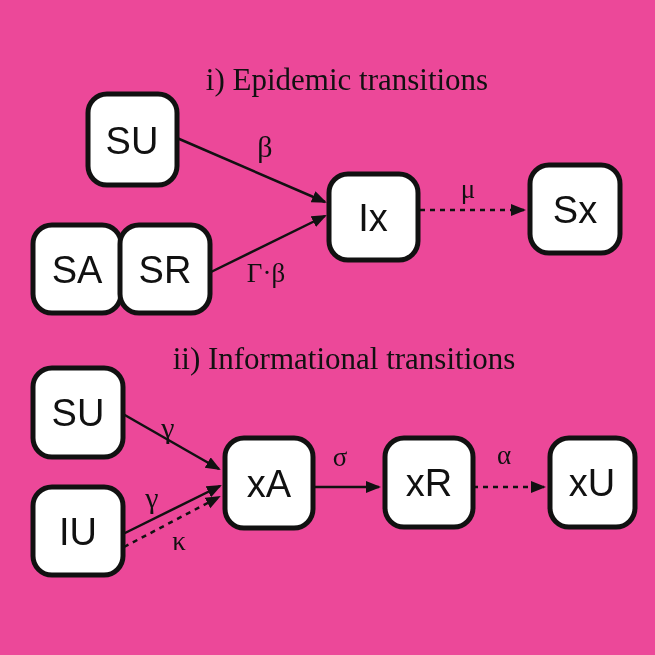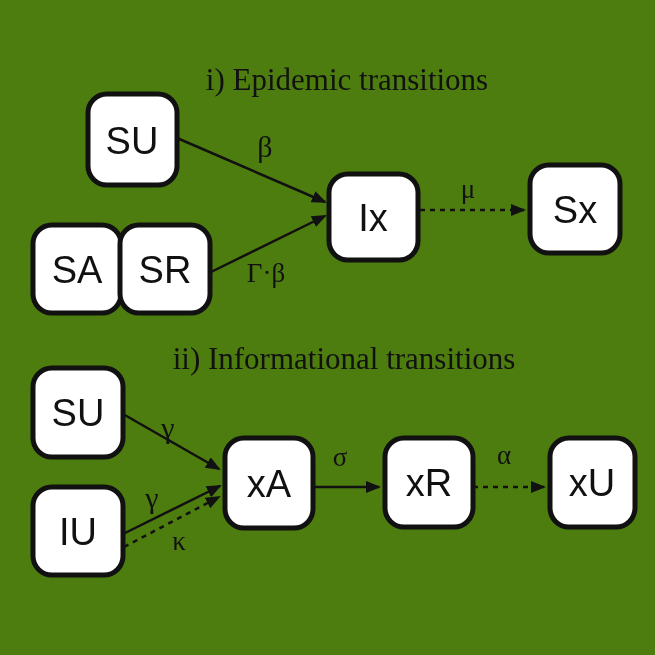--- a/index.html
+++ b/index.html
@@ -7,21 +7,21 @@
     padding: 0;
     background: #ffffff;
     width: 655px;
     height: 655px;
     overflow: hidden;
   }
   .figure-wrap {
     position: relative;
     width: 655px;
     height: 655px;
-    background: #4d7c0f;
+    background: #ec4899;
   }
   svg {
     display: block;
   }
   .node-rect {
     fill: #ffffff;
     stroke: #111111;
     stroke-width: 5;
   }
   .node-label {

